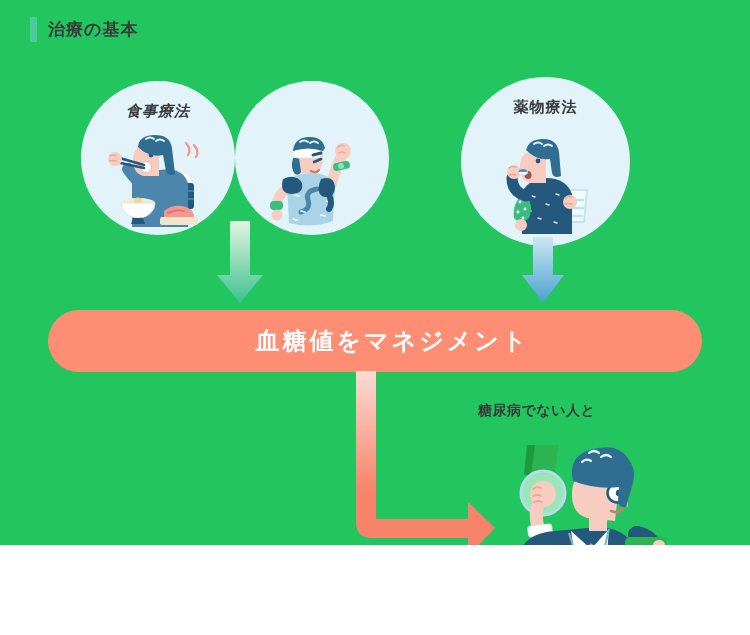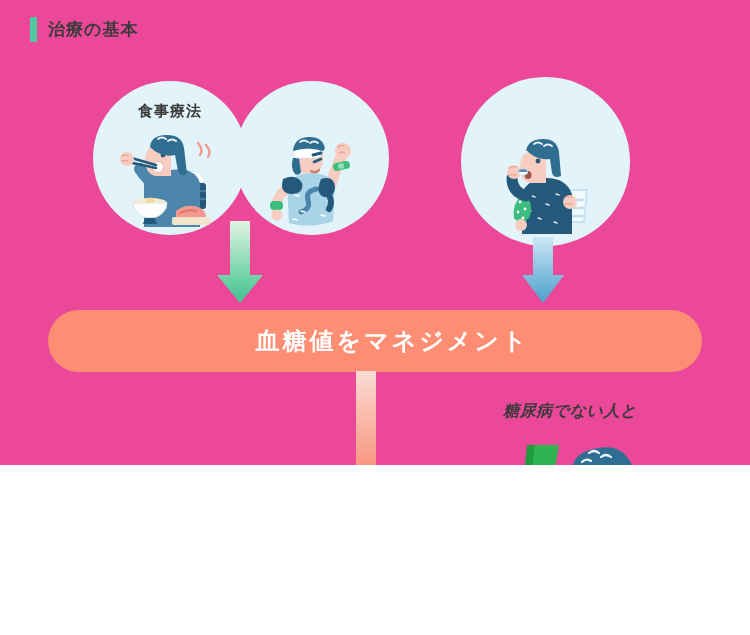--- a/index.html
+++ b/index.html
@@ -1,47 +1,47 @@
 <!DOCTYPE html>
 <html><head>
 <meta charset="utf-8">
 <style>
   html,body{margin:0;padding:0;background:#fff;}
   body{font-family:"Liberation Sans","DejaVu Sans",sans-serif;}
-  .stage{position:relative;width:750px;height:465px;background:#ec4899;overflow:hidden;}
+  .stage{position:relative;width:750px;height:545px;background:#22c55e;overflow:hidden;}
 
   
   .hdr{position:absolute;left:30px;top:17px;display:flex;align-items:center;}
   .hdr .accent{width:7px;height:25px;background:#4FC9A0;border-radius:1px;}
   .hdr h1{margin:0 0 0 11px;font-size:17px;font-weight:bold;color:#3A3A3A;letter-spacing:1px;}
 
   
   .circle{position:absolute;border-radius:50%;background:#E3F3FA;}
-  .c1{left:93px;top:81px;width:154px;height:154px;}
+  .c1{left:81px;top:81px;width:154px;height:154px;font-style:italic;}
   .c2{left:235px;top:81px;width:154px;height:154px;}
   .c3{left:461px;top:77px;width:169px;height:169px;}
   .circle .lbl{position:absolute;top:21px;left:0;right:0;text-align:center;
     font-size:15px;font-weight:bold;color:#3A3A3A;letter-spacing:1px;}
   .illo{position:absolute;left:50%;transform:translateX(-50%);bottom:8px;}
 
   
   .arrow-green{position:absolute;left:217px;top:221px;}
   .arrow-blue{position:absolute;left:522px;top:237px;}
 
   
   .banner{position:absolute;left:48px;top:310px;width:654px;height:62px;border-radius:31px;
     background:#FD8E73;display:flex;align-items:center;justify-content:center;}
   .banner span{font-size:24px;font-weight:bold;color:#ffffff;letter-spacing:3px;margin-left:35px;}
 
   
   .arrow-elbow{position:absolute;left:340px;top:371px;}
 
   
-  .outcome-caption{position:absolute;left:478px;top:400px;width:184px;text-align:center;
-    font-size:16px;font-weight:bold;color:#3A3A3A;line-height:21px;letter-spacing:0.5px;font-style:italic;}
+  .outcome-caption{position:absolute;left:478px;top:400px;width:184px;
+    font-size:14px;font-weight:bold;color:#3A3A3A;line-height:21px;letter-spacing:0.5px;}
   .outcome-illo{position:absolute;left:497px;top:437px;}
 </style>
 </head>
 <body>
 
 <div class="stage">
 
   <div class="hdr">
     <span class="accent"></span>
     <h1>治療の基本</h1>
@@ -97,20 +97,21 @@
       <rect x="36" y="18" width="28" height="9" rx="4.5" fill="#FFFFFF" stroke="#D8E8F0" stroke-width="1"></rect>
       <path d="M36 20 q1 -13 15 -14 q14 -1 17 11 l-2 3 q-15 -5 -30 0 z" fill="#306E91"></path>
       <path d="M43 11 q4 -3 8 0 M53 12 q4 -3 8 0" stroke="#E8F4F9" stroke-width="2" fill="none" stroke-linecap="round"></path>
       <path d="M57 31 l7 -3" stroke="#24597D" stroke-width="2.6" stroke-linecap="round"></path>
       <path d="M56 24 l8 -2" stroke="#24597D" stroke-width="3" stroke-linecap="round"></path>
       <path d="M54 40 q5 3 8 -1" stroke="#C97F6F" stroke-width="2.2" fill="none" stroke-linecap="round"></path>
     </svg>
   </div>
 
   <div class="circle c3">
+    <div class="lbl">薬物療法</div>
     <svg class="illo" width="112" height="100" viewBox="0 0 112 100" style="bottom:12px;">
       <path d="M76 56 l3 32 h15 l3 -32 z" fill="#F3FAFD" stroke="#C7E3F1" stroke-width="2"></path>
       <path d="M80 66 h13 M81 74 h12 M81 82 h11" stroke="#BFE0F0" stroke-width="2.4" stroke-linecap="round"></path>
       <path d="M32 58 q8 -14 24 -14 q20 0 26 16 v40 h-50 z" fill="#24597D"></path>
       <path d="M42 62 l3 1 M56 70 l3 1 M48 84 l3 1 M66 60 l3 1 M64 88 l3 1 M38 76 l3 1" stroke="#FFFFFF" stroke-width="1.4" stroke-linecap="round" opacity="0.85"></path>
       <circle cx="80" cy="68" r="7" fill="#F7CDC1"></circle>
       <path d="M75 64 q3 -2 7 -1 M75 70 q3 -1 7 0" stroke="#E8A896" stroke-width="1.4" fill="none" stroke-linecap="round"></path>
       <path d="M34 60 q-12 8 -10 24 q7 8 15 0 q6 -14 -5 -24 z" fill="#3BBD7E"></path>
       <circle cx="30" cy="68" r="1.4" fill="#FFFFFF"></circle>
         <circle cx="35" cy="75" r="1.4" fill="#FFFFFF"></circle>

